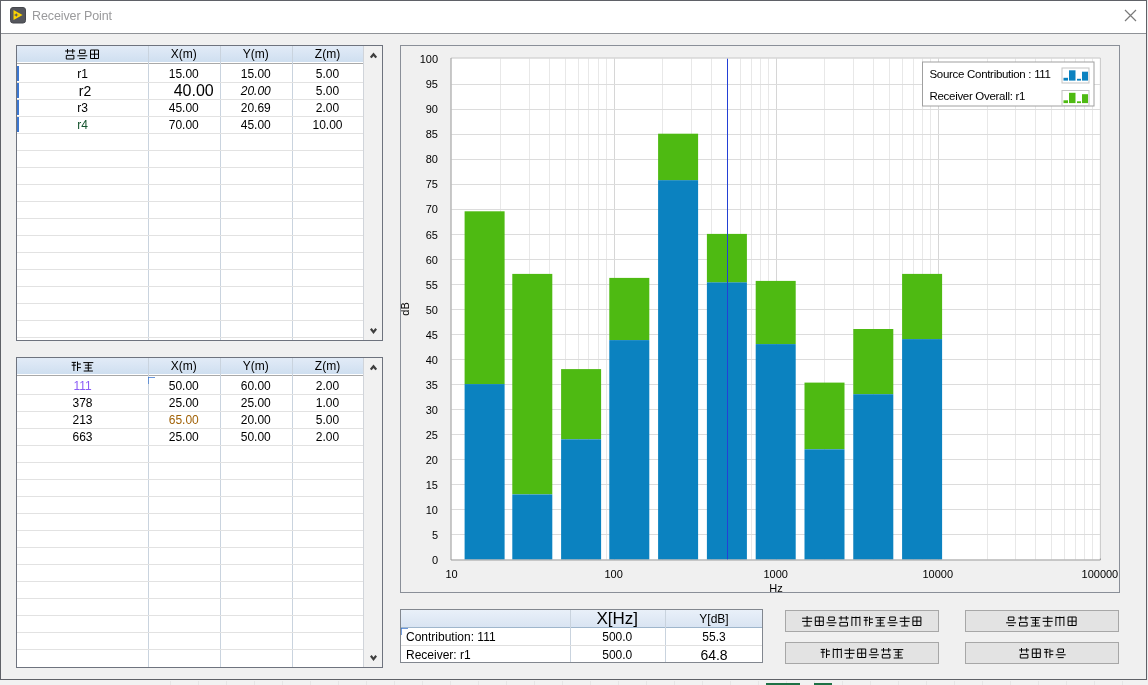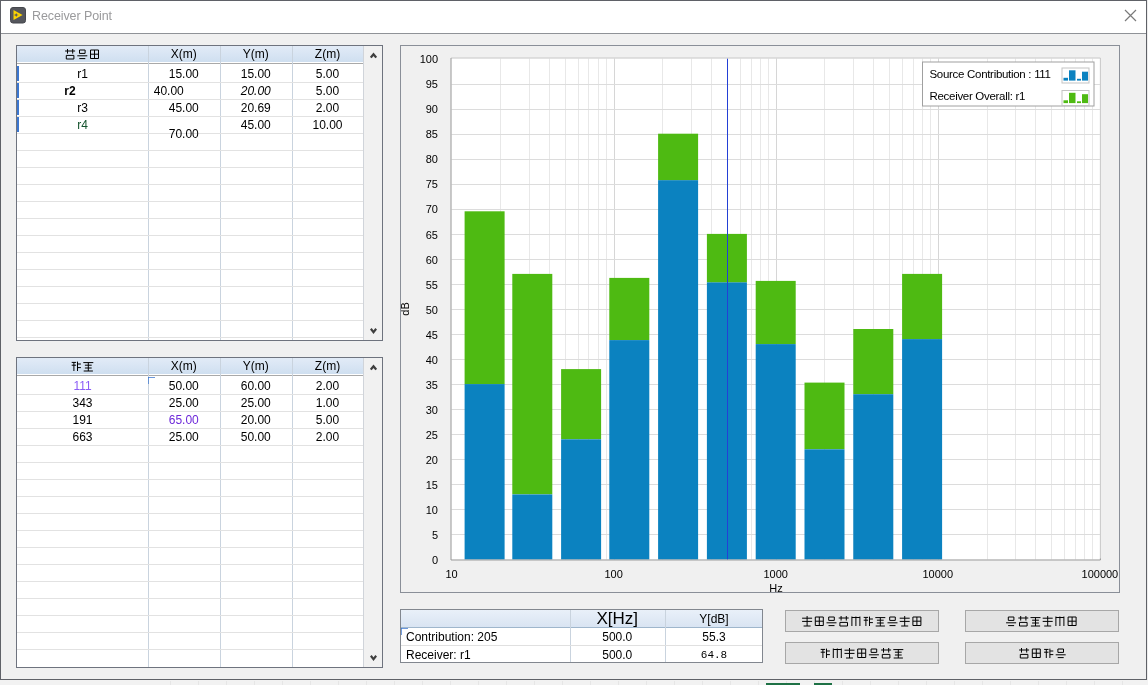--- a/index.html
+++ b/index.html
@@ -69,30 +69,30 @@
 <div style="position:absolute;left:17px;top:252px;width:346px;height:1px;background:#e2e2e2"></div>
 <div style="position:absolute;left:17px;top:269px;width:346px;height:1px;background:#e2e2e2"></div>
 <div style="position:absolute;left:17px;top:286px;width:346px;height:1px;background:#e2e2e2"></div>
 <div style="position:absolute;left:17px;top:303px;width:346px;height:1px;background:#e2e2e2"></div>
 <div style="position:absolute;left:17px;top:320px;width:346px;height:1px;background:#e2e2e2"></div>
 <div style="position:absolute;left:17px;top:337px;width:346px;height:1px;background:#e2e2e2"></div>
 <div style="position:absolute;left:52.5px;top:65.5px;width:60px;text-align:center;font-size:12px;color:#000;line-height:16px;">r1</div>
 <div style="position:absolute;left:153.75px;top:65.5px;width:60px;text-align:center;font-size:12px;color:#000;line-height:16px;">15.00</div>
 <div style="position:absolute;left:225.75px;top:65.5px;width:60px;text-align:center;font-size:12px;color:#000;line-height:16px;">15.00</div>
 <div style="position:absolute;left:297.5px;top:65.5px;width:60px;text-align:center;font-size:12px;color:#000;line-height:16px;">5.00</div>
-<div style="position:absolute;left:40px;top:82.5px;width:60px;text-align:center;font-size:12px;color:#000;line-height:16px;font-weight:bold;">r2</div>
-<div style="position:absolute;left:153.75px;top:82.5px;width:60px;text-align:left;font-size:12px;color:#000;line-height:16px;">40.00</div>
+<div style="position:absolute;left:55px;top:82.5px;width:60px;text-align:center;font-size:14px;color:#000;line-height:16px;">r2</div>
+<div style="position:absolute;left:153.75px;top:82.5px;width:60px;text-align:right;font-size:16px;color:#000;line-height:16px;">40.00</div>
 <div style="position:absolute;left:225.75px;top:82.5px;width:60px;text-align:center;font-size:12px;color:#000;line-height:16px;font-style:italic;">20.00</div>
 <div style="position:absolute;left:297.5px;top:82.5px;width:60px;text-align:center;font-size:12px;color:#000;line-height:16px;">5.00</div>
 <div style="position:absolute;left:52.5px;top:99.5px;width:60px;text-align:center;font-size:12px;color:#000;line-height:16px;">r3</div>
 <div style="position:absolute;left:153.75px;top:99.5px;width:60px;text-align:center;font-size:12px;color:#000;line-height:16px;">45.00</div>
 <div style="position:absolute;left:225.75px;top:99.5px;width:60px;text-align:center;font-size:12px;color:#000;line-height:16px;">20.69</div>
 <div style="position:absolute;left:297.5px;top:99.5px;width:60px;text-align:center;font-size:12px;color:#000;line-height:16px;">2.00</div>
 <div style="position:absolute;left:52.5px;top:116.5px;width:60px;text-align:center;font-size:12px;color:#14532d;line-height:16px;">r4</div>
-<div style="position:absolute;left:153.75px;top:116.5px;width:60px;text-align:center;font-size:12px;color:#000;line-height:16px;margin-top:9px;">70.00</div>
+<div style="position:absolute;left:153.75px;top:116.5px;width:60px;text-align:center;font-size:12px;color:#000;line-height:16px;">70.00</div>
 <div style="position:absolute;left:225.75px;top:116.5px;width:60px;text-align:center;font-size:12px;color:#000;line-height:16px;">45.00</div>
 <div style="position:absolute;left:297.5px;top:116.5px;width:60px;text-align:center;font-size:12px;color:#000;line-height:16px;">10.00</div>
 <div style="position:absolute;left:17px;top:66px;width:2px;height:15px;background:#3b76cf"></div>
 <div style="position:absolute;left:17px;top:83px;width:2px;height:15px;background:#3b76cf"></div>
 <div style="position:absolute;left:17px;top:100px;width:2px;height:15px;background:#3b76cf"></div>
 <div style="position:absolute;left:17px;top:117px;width:2px;height:15px;background:#3b76cf"></div>
 <svg width="7" height="7" style="position:absolute;left:370px;top:52.2px">
     <path d="M0.8 5.6L3.5 2.2L6.2 5.6" stroke="#3f3f3f" stroke-width="2.2" fill="none"></path>
   </svg>
 <svg width="7" height="7" style="position:absolute;left:370px;top:327px">
@@ -126,26 +126,26 @@
 <div style="position:absolute;left:17px;top:564px;width:346px;height:1px;background:#e2e2e2"></div>
 <div style="position:absolute;left:17px;top:581px;width:346px;height:1px;background:#e2e2e2"></div>
 <div style="position:absolute;left:17px;top:598px;width:346px;height:1px;background:#e2e2e2"></div>
 <div style="position:absolute;left:17px;top:615px;width:346px;height:1px;background:#e2e2e2"></div>
 <div style="position:absolute;left:17px;top:632px;width:346px;height:1px;background:#e2e2e2"></div>
 <div style="position:absolute;left:17px;top:649px;width:346px;height:1px;background:#e2e2e2"></div>
 <div style="position:absolute;left:52.5px;top:377.5px;width:60px;text-align:center;font-size:12px;color:#8b5cf6;line-height:16px;">111</div>
 <div style="position:absolute;left:153.75px;top:377.5px;width:60px;text-align:center;font-size:12px;color:#000;line-height:16px;">50.00</div>
 <div style="position:absolute;left:225.75px;top:377.5px;width:60px;text-align:center;font-size:12px;color:#000;line-height:16px;">60.00</div>
 <div style="position:absolute;left:297.5px;top:377.5px;width:60px;text-align:center;font-size:12px;color:#000;line-height:16px;">2.00</div>
-<div style="position:absolute;left:52.5px;top:394.5px;width:60px;text-align:center;font-size:12px;color:#000;line-height:16px;">343</div>
+<div style="position:absolute;left:52.5px;top:394.5px;width:60px;text-align:center;font-size:12px;color:#000;line-height:16px;">378</div>
 <div style="position:absolute;left:153.75px;top:394.5px;width:60px;text-align:center;font-size:12px;color:#000;line-height:16px;">25.00</div>
 <div style="position:absolute;left:225.75px;top:394.5px;width:60px;text-align:center;font-size:12px;color:#000;line-height:16px;">25.00</div>
 <div style="position:absolute;left:297.5px;top:394.5px;width:60px;text-align:center;font-size:12px;color:#000;line-height:16px;">1.00</div>
-<div style="position:absolute;left:52.5px;top:411.5px;width:60px;text-align:center;font-size:12px;color:#000;line-height:16px;">191</div>
-<div style="position:absolute;left:153.75px;top:411.5px;width:60px;text-align:center;font-size:12px;color:#6d28d9;line-height:16px;">65.00</div>
+<div style="position:absolute;left:52.5px;top:411.5px;width:60px;text-align:center;font-size:12px;color:#000;line-height:16px;">213</div>
+<div style="position:absolute;left:153.75px;top:411.5px;width:60px;text-align:center;font-size:12px;color:#a16207;line-height:16px;">65.00</div>
 <div style="position:absolute;left:225.75px;top:411.5px;width:60px;text-align:center;font-size:12px;color:#000;line-height:16px;">20.00</div>
 <div style="position:absolute;left:297.5px;top:411.5px;width:60px;text-align:center;font-size:12px;color:#000;line-height:16px;">5.00</div>
 <div style="position:absolute;left:52.5px;top:428.5px;width:60px;text-align:center;font-size:12px;color:#000;line-height:16px;">663</div>
 <div style="position:absolute;left:153.75px;top:428.5px;width:60px;text-align:center;font-size:12px;color:#000;line-height:16px;">25.00</div>
 <div style="position:absolute;left:225.75px;top:428.5px;width:60px;text-align:center;font-size:12px;color:#000;line-height:16px;">50.00</div>
 <div style="position:absolute;left:297.5px;top:428.5px;width:60px;text-align:center;font-size:12px;color:#000;line-height:16px;">2.00</div>
 <svg width="8" height="8" style="position:absolute;left:148px;top:377px">
     <path d="M0 7V0H7" stroke="#3b76cf" fill="none" stroke-width="1.4"></path>
   </svg>
 <svg width="7" height="7" style="position:absolute;left:370px;top:364.2px">
@@ -226,26 +226,26 @@
     <rect x="682" y="49.2" width="6" height="8.9" fill="#4eba12"></rect>
   </svg>
 <div style="position:absolute;left:400px;top:609px;width:363px;height:54px;background:#fff;border:1px solid #82878f"></div>
 <div style="position:absolute;left:401px;top:610px;width:361px;height:17px;background:linear-gradient(#e9f0f9,#d9e4f2)"></div>
 <div style="position:absolute;left:401px;top:627px;width:361px;height:1px;background:#9fb6cc"></div>
 <div style="position:absolute;left:569.5px;top:610px;width:1px;height:52px;background:#c9d3de"></div>
 <div style="position:absolute;left:665px;top:610px;width:1px;height:52px;background:#c9d3de"></div>
 <div style="position:absolute;left:401px;top:645px;width:361px;height:1px;background:#e0e0e0"></div>
 <div style="position:absolute;left:587.25px;top:611px;width:60px;text-align:center;font-size:17px;color:#000;line-height:16px;">X[Hz]</div>
 <div style="position:absolute;left:684.0px;top:611px;width:60px;text-align:center;font-size:12px;color:#000;line-height:16px;">Y[dB]</div>
-<div style="position:absolute;left:406px;top:628.5px;font-size:12px;color:#000;line-height:16px;white-space:nowrap;">Contribution: 205</div>
+<div style="position:absolute;left:406px;top:628.5px;font-size:12px;color:#000;line-height:16px;white-space:nowrap;">Contribution: 111</div>
 <div style="position:absolute;left:587.25px;top:628.5px;width:60px;text-align:center;font-size:12px;color:#000;line-height:16px;">500.0</div>
 <div style="position:absolute;left:684.0px;top:628.5px;width:60px;text-align:center;font-size:12px;color:#000;line-height:16px;">55.3</div>
 <div style="position:absolute;left:406px;top:646.5px;font-size:12px;color:#000;line-height:16px;white-space:nowrap;">Receiver: r1</div>
 <div style="position:absolute;left:587.25px;top:646.5px;width:60px;text-align:center;font-size:12px;color:#000;line-height:16px;">500.0</div>
-<div style="position:absolute;left:684.0px;top:646.5px;width:60px;text-align:center;font-size:11px;color:#000;line-height:16px;font-family:Liberation Mono, monospace;">64.8</div>
+<div style="position:absolute;left:684.0px;top:646.5px;width:60px;text-align:center;font-size:14px;color:#000;line-height:16px;">64.8</div>
 <svg width="8" height="8" style="position:absolute;left:401px;top:628px">
     <path d="M0 7V0H7" stroke="#3b76cf" fill="none" stroke-width="1.4"></path>
   </svg>
 <div style="position:absolute;left:785px;top:610px;width:154px;height:22px;background:#e3e3e3;border:1px solid #a7a7a7"></div>
 <svg width="122" height="14" style="position:absolute;left:801.0px;top:614.0px">
     <use href="#cA" x="0.10" y="1"></use>
     <use href="#cB" x="12.30" y="1"></use>
     <use href="#cD" x="24.50" y="1"></use>
     <use href="#cE" x="36.70" y="1"></use>
     <use href="#cC" x="48.90" y="1"></use>

